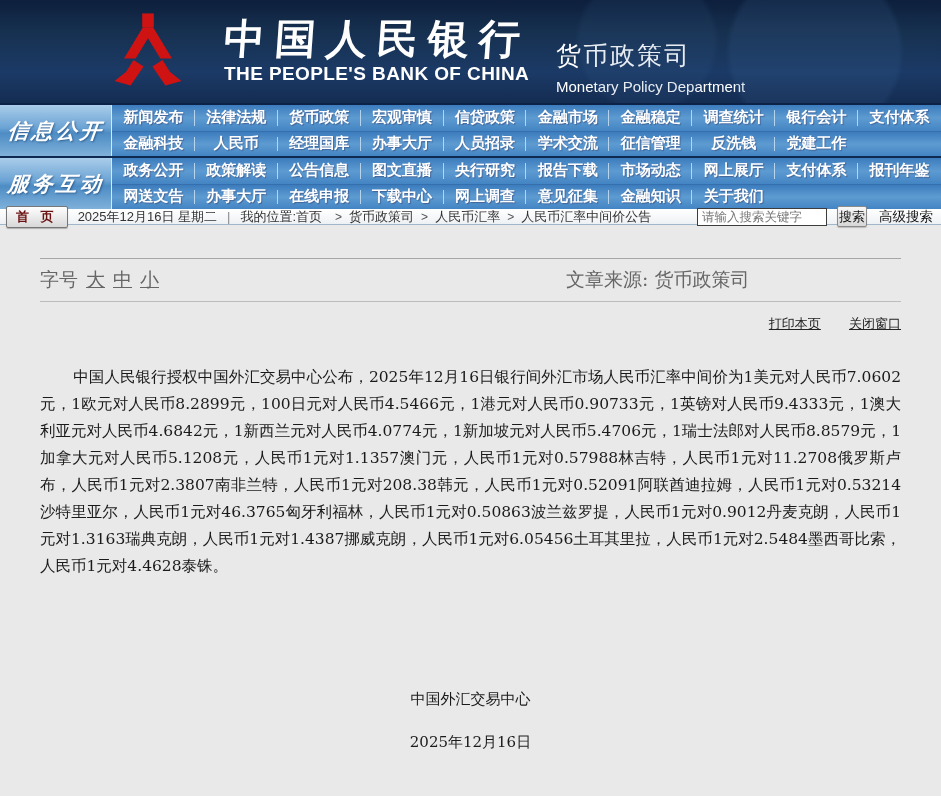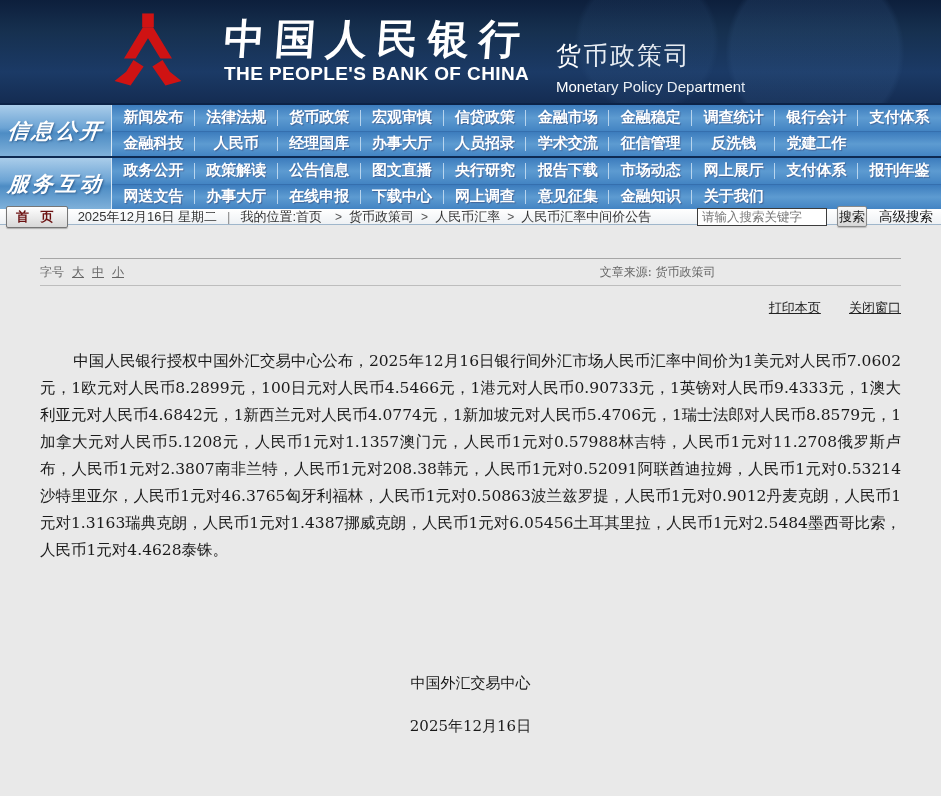--- a/index.html
+++ b/index.html
@@ -58,21 +58,21 @@
   .search-btn { margin-left:10px; height:21px; padding:0 1px; font-size:13px; color:#111;
                 border:1px solid #8a8a8a; background:linear-gradient(180deg,#f8f8f8,#d6d6d6);
                 border-radius:2px; cursor:pointer; box-shadow:0 1px 1px rgba(0,0,0,.2); }
   .adv-search { margin-left:12px; font-size:13.5px; color:#111; cursor:pointer; }
 
   
   .content { padding:0 40px; }
   .article-title { margin-top:44px; text-align:center; font-size:17px; font-weight:bold; color:#222;
                    font-family:"DejaVu Serif", serif; letter-spacing:.5px; }
   .meta-row { margin-top:33px; border-top:1px solid #a6a6a6; border-bottom:1px solid #bdbdbd;
-              height:28px; display:flex; align-items:center; font-size:12px; color:#666;
+              height:44px; display:flex; align-items:center; font-size:19px; color:#666;
               font-family:"DejaVu Serif", serif; }
   .meta-left { flex:1; display:flex; align-items:center; gap:8px; }
   .size-link { text-decoration:underline; cursor:pointer; color:#666; }
   .meta-center { flex:1.3; text-align:center; }
   .meta-right { flex:1; text-align:right; white-space:nowrap; }
   .actions { margin-top:13px; text-align:right; font-size:13px; font-family:"DejaVu Serif", serif; }
   .action-link { color:#222; text-decoration:underline; margin-left:24px; cursor:pointer; }
   .article-body { margin-top:31px; font-family:"DejaVu Serif", serif; font-size:15.5px; line-height:27px;
                   color:#1a1a1a; text-align:justify; text-indent:2.15em; }
   .signature { margin-top:110px; text-align:center; font-family:"DejaVu Serif", serif; font-size:15px; color:#1a1a1a; }

